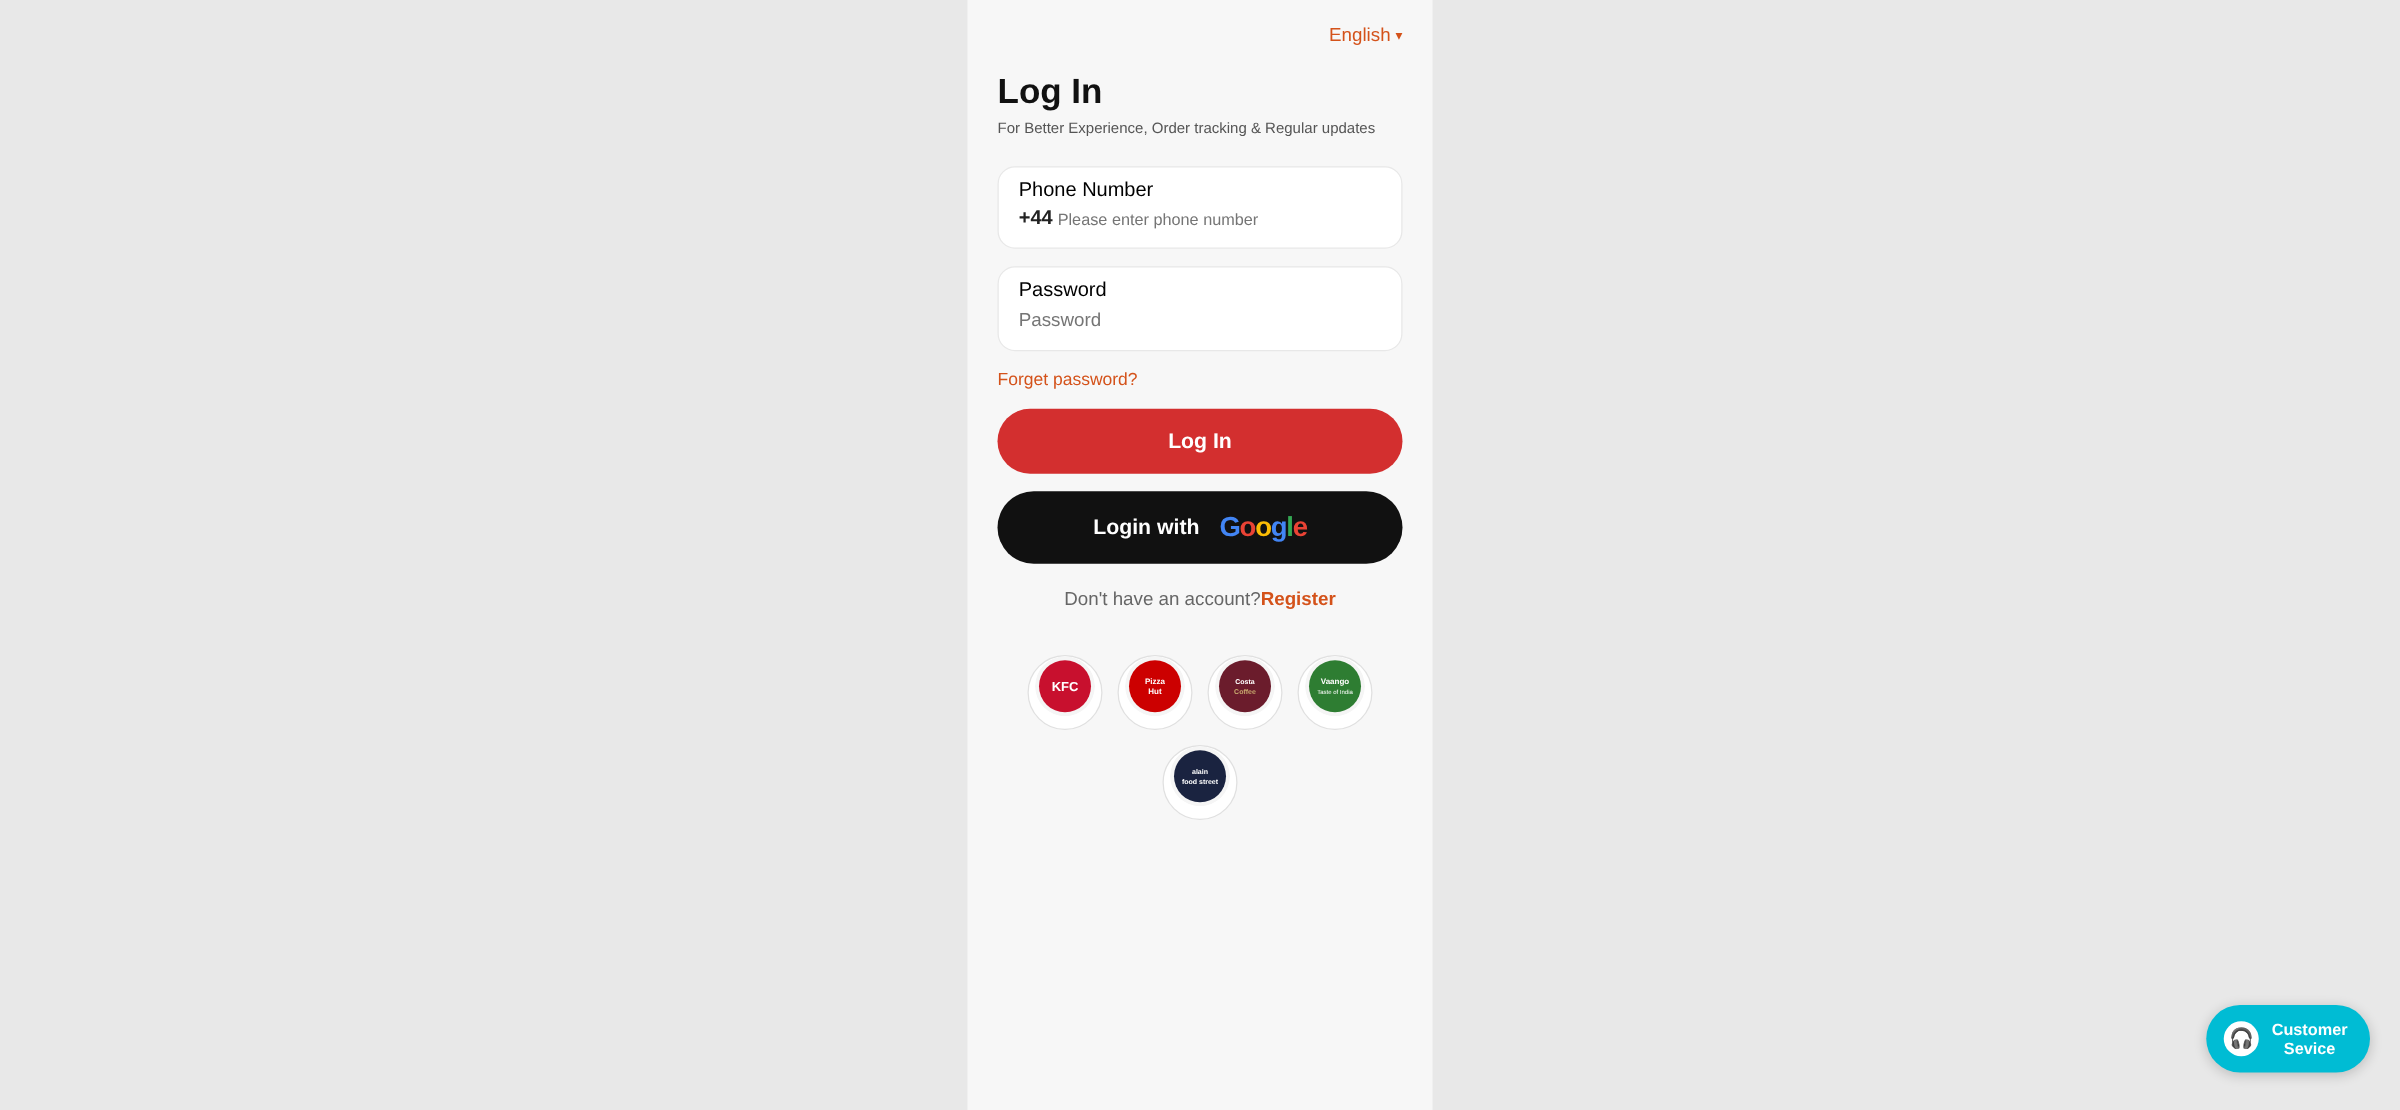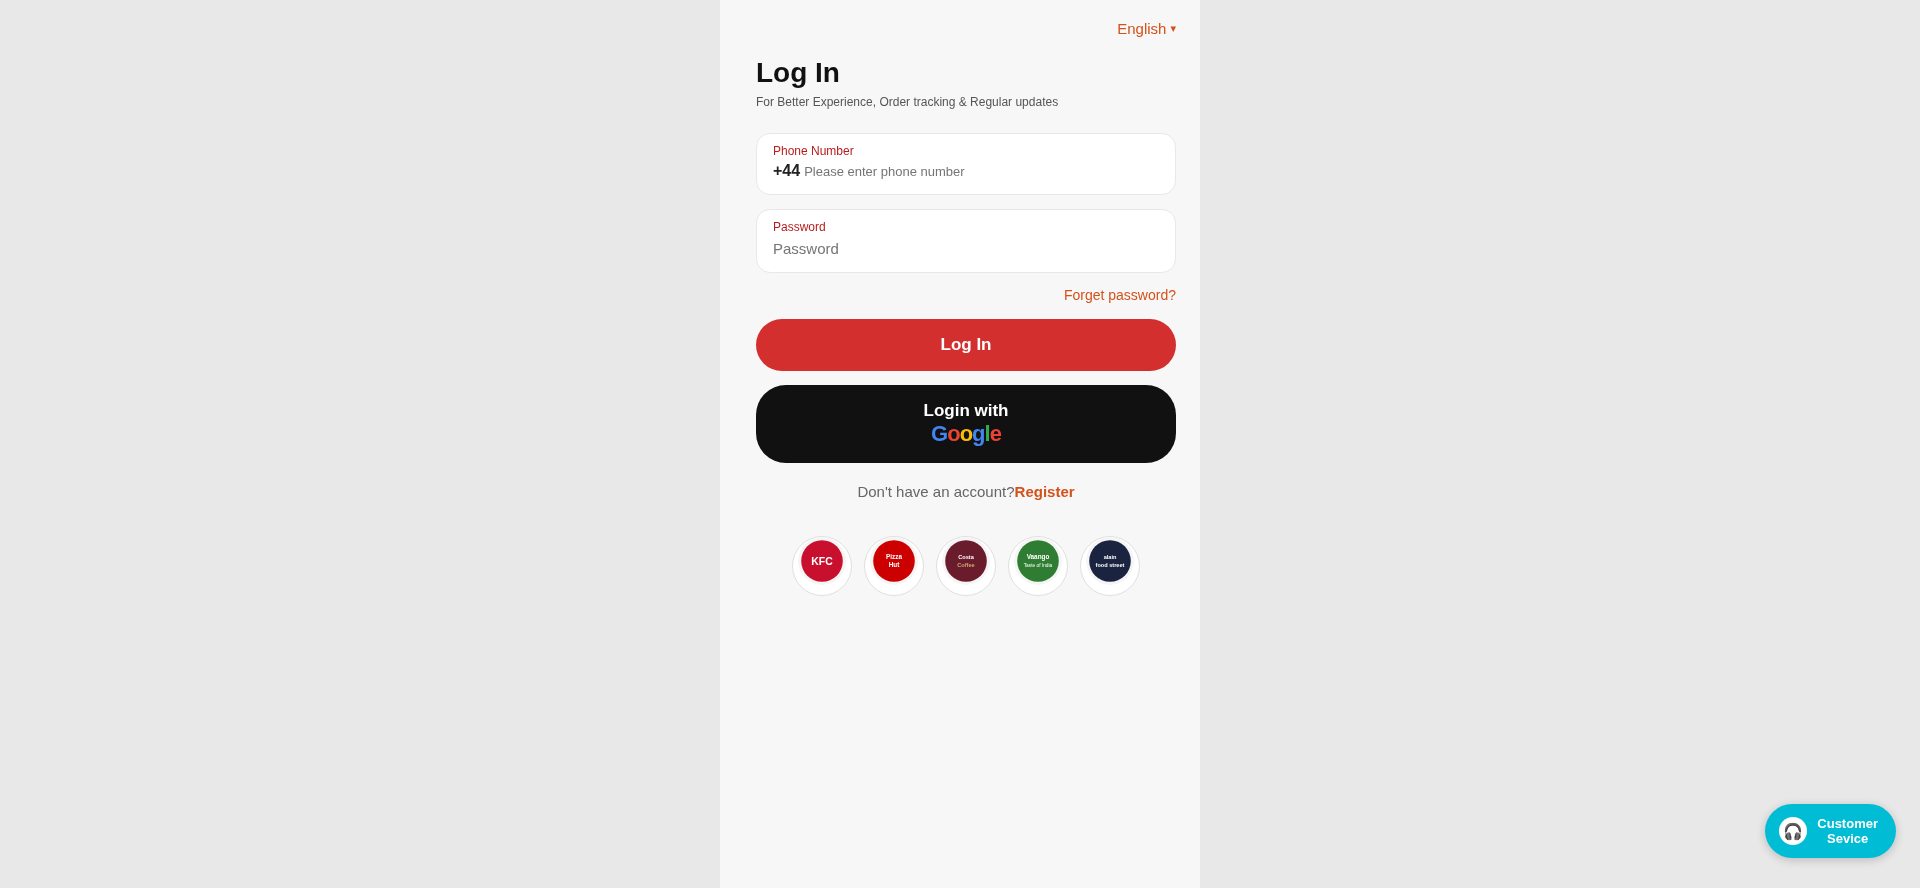--- a/index.html
+++ b/index.html
@@ -13,23 +13,23 @@
     }
     .page-wrapper {
       width: 100%;
       min-height: 888px;
       display: flex;
       justify-content: center;
       background: #e8e8e8;
     }
     .card {
       background: #f7f7f7;
-      width: 480px;
+      width: 372px;
       min-height: 888px;
-      padding: 0 0 40px 12px;
+      padding: 0 0 40px 0;
       position: relative;
     }
     .lang-selector {
       display: flex;
       justify-content: flex-end;
       padding: 20px 24px 10px 24px;
     }
     .lang-btn {
       color: #d4521a;
       background: none;
@@ -58,22 +58,22 @@
       margin-bottom: 24px;
     }
     .input-group {
       background: #fff;
       border-radius: 14px;
       padding: 10px 16px 14px 16px;
       margin-bottom: 14px;
       border: 1px solid #e8e8e8;
     }
     .input-label {
-      font-size: 12px;
-      color: #b91c1c;
+      font-size: 16px;
+      color: #000000;
       margin-bottom: 4px;
     }
     .phone-row {
       display: flex;
       align-items: center;
       gap: 4px;
     }
     .phone-prefix {
       font-size: 16px;
       font-weight: 600;
@@ -92,21 +92,20 @@
       border: none;
       outline: none;
       font-size: 15px;
       color: #aaa;
       background: transparent;
       width: 100%;
       margin-top: 2px;
     }
     .forgot-row {
       display: flex;
-      justify-content: flex-end;
       margin-bottom: 16px;
     }
     .forgot-link {
       color: #d4521a;
       font-size: 14px;
       cursor: pointer;
       text-decoration: none;
       background: none;
       border: none;
     }
@@ -129,22 +128,21 @@
       border: none;
       border-radius: 30px;
       padding: 16px;
       font-size: 17px;
       font-weight: 600;
       cursor: pointer;
       margin-bottom: 20px;
       display: flex;
       align-items: center;
       justify-content: center;
-      gap: 0;
-      flex-direction: column;
+      gap: 16px;
     }
     .google-logo {
       font-size: 22px;
       font-weight: 700;
       letter-spacing: -1px;
     }
     .google-G { color: #4285F4; }
     .google-o1 { color: #EA4335; }
     .google-o2 { color: #FBBC05; }
     .google-g2 { color: #4285F4; }

